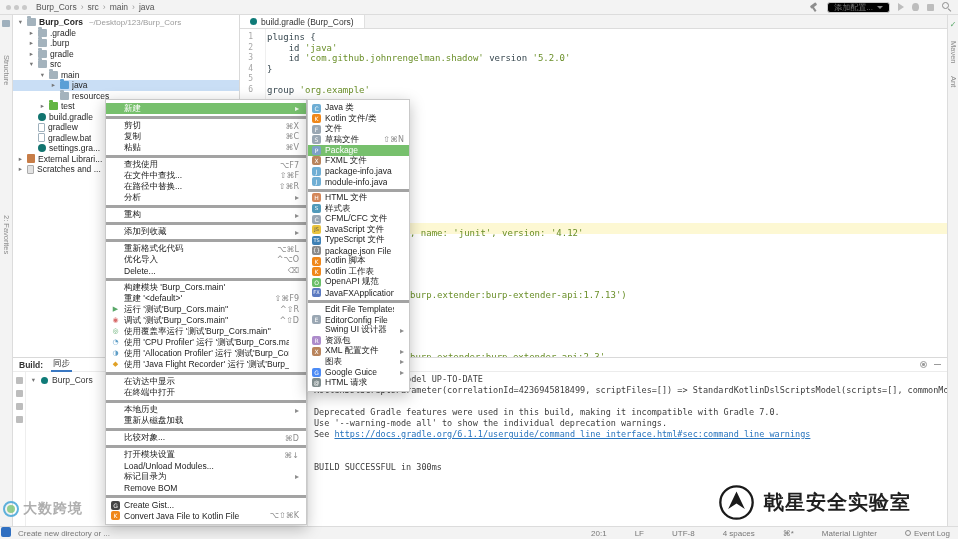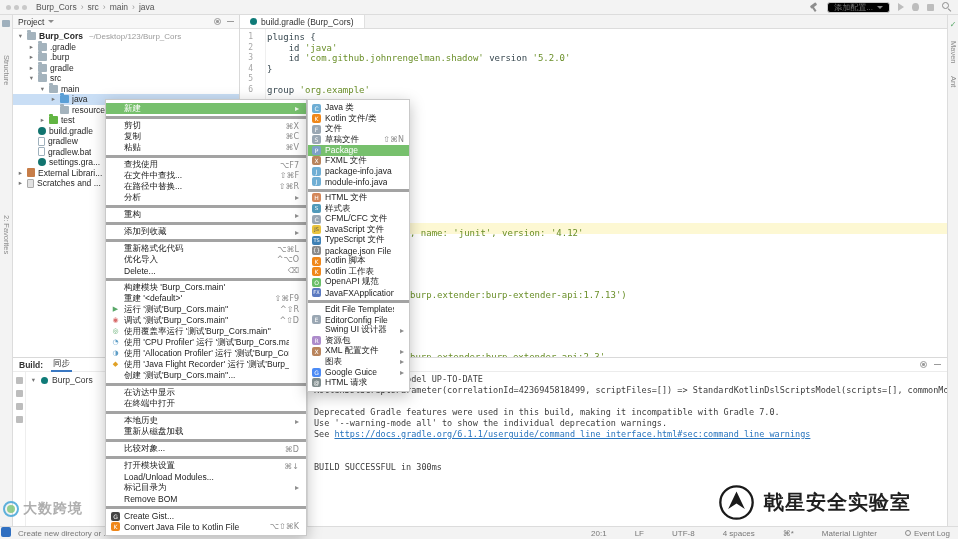--- a/index.html
+++ b/index.html
@@ -179,28 +179,20 @@
     <span class="vlabel second">2: Favorites</span>
   </div>
 
   <div class="rstrip">
     <span class="rcheck">✓</span>
     <span class="vlabel">Maven</span>
     <span class="vlabel">Ant</span>
   </div>
 
   <div class="project">
-    <div class="phead">
-      <span>Project</span>
-      <span class="caret-down"></span>
-      <span class="phead-icons">
-        <span class="i-gear"></span>
-        <span class="i-min"></span>
-      </span>
-    </div>
     <div class="ptree">
 
         <div class="trow ind0 bold">
           <span class="chev">▾</span>
           <span class="ticon folder"></span>
           <span class="tlabel">Burp_Cors</span>
           <span class="tpath">~/Desktop/123/Burp_Cors</span>
         </div>
 
         <div class="trow ind1">
@@ -559,25 +551,20 @@
         <span class="mi-label">使用 'Allocation Profiler' 运行 '测试'Burp_Cors.main''</span>
         <span class="mi-right"></span>
       </div>
 
       <div class="mi">
         <span class="mi-icon ic-jfr">◆</span>
         <span class="mi-label">使用 'Java Flight Recorder' 运行 '测试'Burp_Cors.main''</span>
         <span class="mi-right"></span>
       </div>
 
-      <div class="mi">
-        <span class="mi-icon"></span>
-        <span class="mi-label">创建 '测试'Burp_Cors.main''...</span>
-        <span class="mi-right"></span>
-      </div>
 
       <div class="mi sep-before">
         <span class="mi-icon"></span>
         <span class="mi-label">在访达中显示</span>
         <span class="mi-right"></span>
       </div>
 
       <div class="mi">
         <span class="mi-icon"></span>
         <span class="mi-label">在终端中打开</span>

